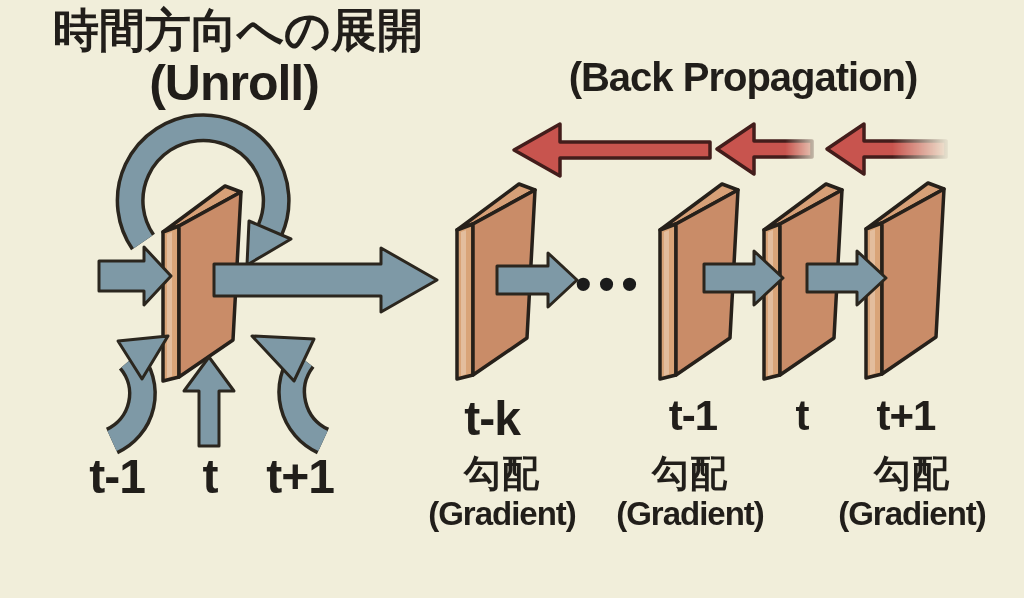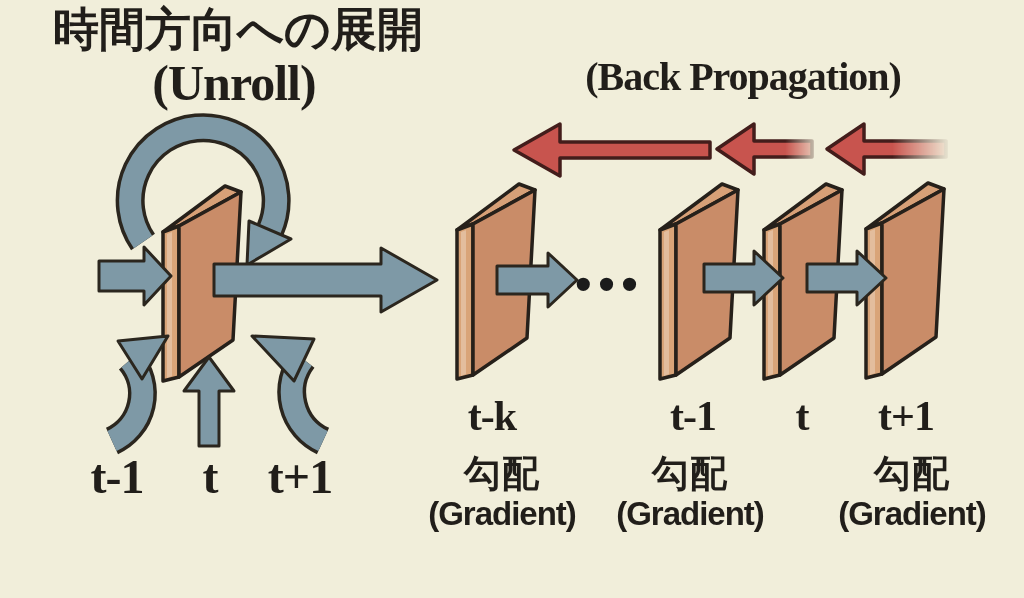--- a/index.html
+++ b/index.html
@@ -18,21 +18,21 @@
   html,body{margin:0;padding:0;background:#888;}
   .stage{
     position:relative;width:1024px;height:598px;overflow:hidden;
     background:var(--bg);
     font-family:"Liberation Sans","DejaVu Sans",sans-serif;
   }
   .stage svg{position:absolute;left:0;top:0;}
   .lbl{
     position:absolute;transform:translateX(-50%);
     font-weight:700;color:var(--text);white-space:nowrap;
-    line-height:1.05;text-align:right;letter-spacing:-1px;font-family:Liberation Serif, serif;
+    line-height:1.05;text-align:right;letter-spacing:-1px;
   }
   .lbl-group{position:absolute;transform:translateX(-50%);text-align:center;color:var(--text);font-weight:700;white-space:nowrap;}
   .grad-ja{font-size:37px;line-height:1.2;letter-spacing:1px;}
   .grad-en{font-size:33px;line-height:1.1;letter-spacing:-1px;}
   .dots{position:absolute;transform:translateX(-50%);color:var(--dots);font-weight:700;}
   
   .blue-fill{fill:var(--arrow-blue);stroke:var(--outline);stroke-width:3;stroke-linejoin:round;}
   .red-fill{fill:var(--arrow-red);stroke:var(--outline-red);stroke-width:3.5;stroke-linejoin:round;}
   .arc-under{fill:none;stroke:var(--outline);stroke-width:29;stroke-linecap:butt;}
   .arc-over{fill:none;stroke:var(--arrow-blue);stroke-width:22;stroke-linecap:butt;}
@@ -144,21 +144,21 @@
   <div class="lbl" style="left:234px;top:57px;font-size:50px;">(Unroll)</div>
 
   <div class="lbl" style="left:743px;top:56px;font-size:40px;">(Back Propagation)</div>
 
   <div class="lbl" style="left:117px;top:452px;font-size:48px;">t-1</div>
   <div class="lbl" style="left:210px;top:452px;font-size:48px;">t</div>
   <div class="lbl" style="left:300px;top:452px;font-size:48px;">t+1</div>
 
   <div class="dots" style="left:610px;top:257px;font-size:46px;letter-spacing:7px;">•••</div>
 
-  <div class="lbl" style="left:492px;top:394px;font-size:42px;">t-k</div>
+  <div class="lbl" style="left:492px;top:394px;font-size:48px;">t-k</div>
   <div class="lbl" style="left:693px;top:394px;font-size:42px;">t-1</div>
   <div class="lbl" style="left:802px;top:394px;font-size:42px;">t</div>
   <div class="lbl" style="left:906px;top:394px;font-size:42px;">t+1</div>
 
   <div class="lbl-group" style="left:502px;top:452px;">
     <div class="grad-ja">勾配</div>
     <div class="grad-en">(Gradient)</div>
   </div>
   <div class="lbl-group" style="left:690px;top:452px;">
     <div class="grad-ja">勾配</div>

